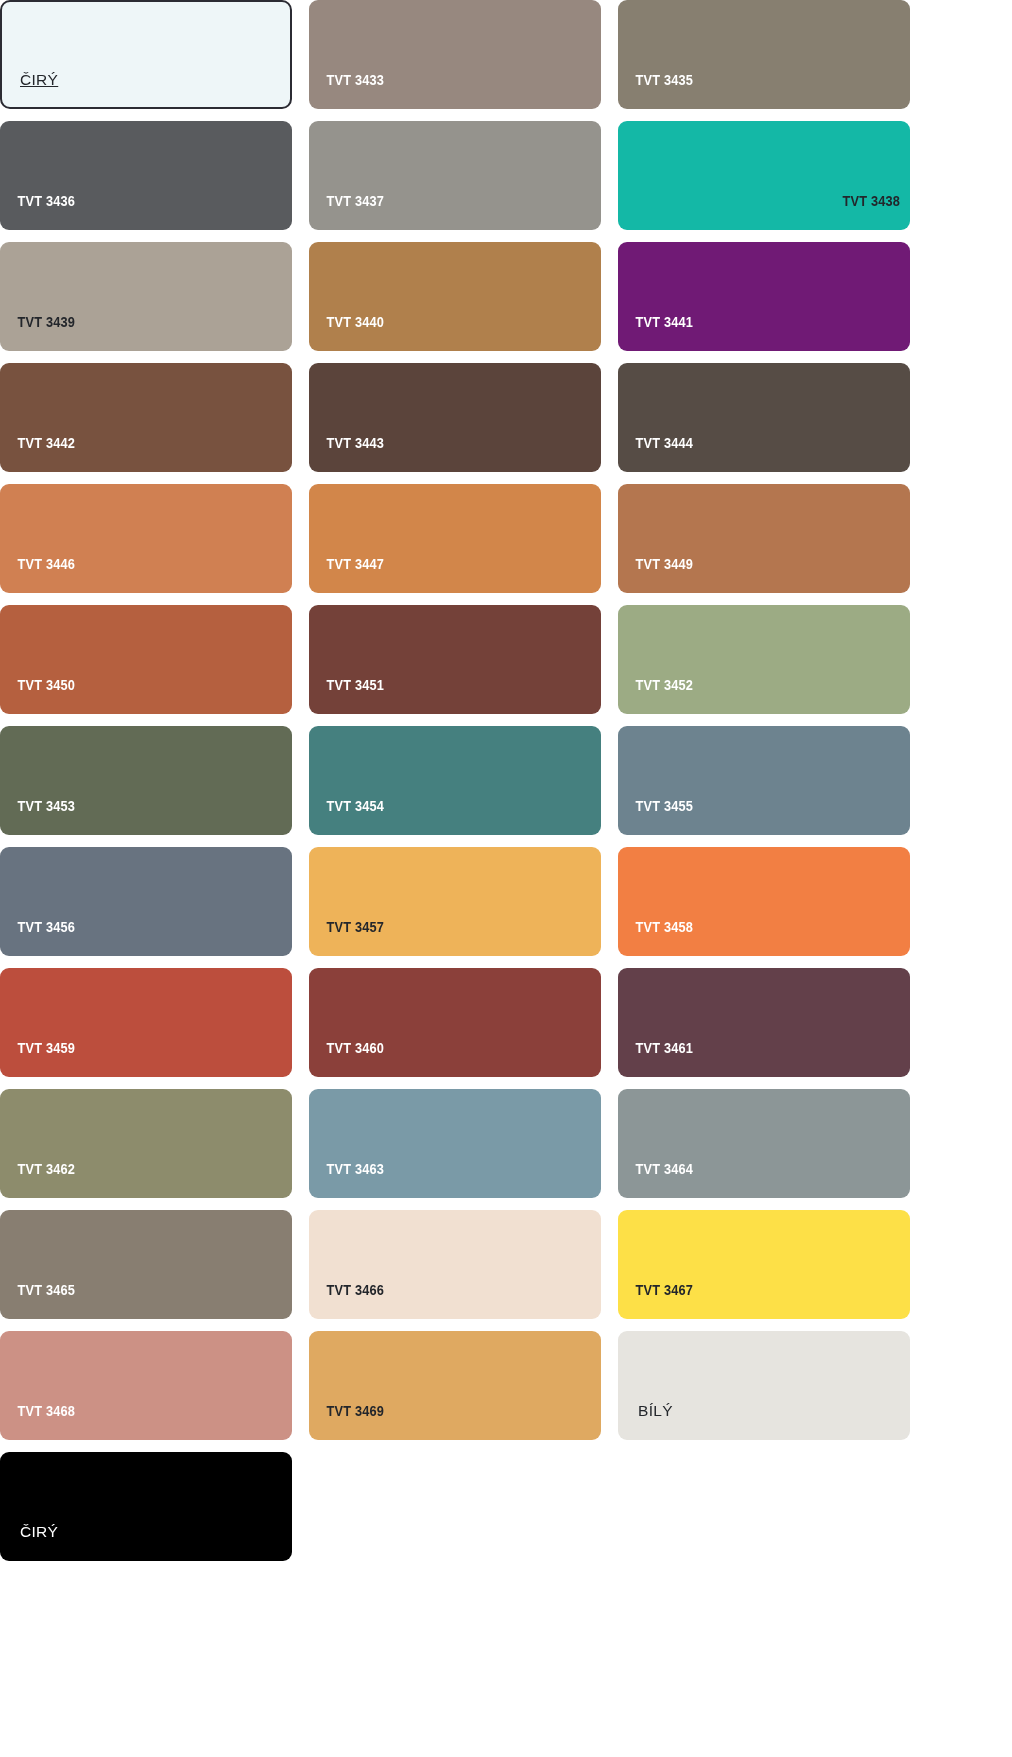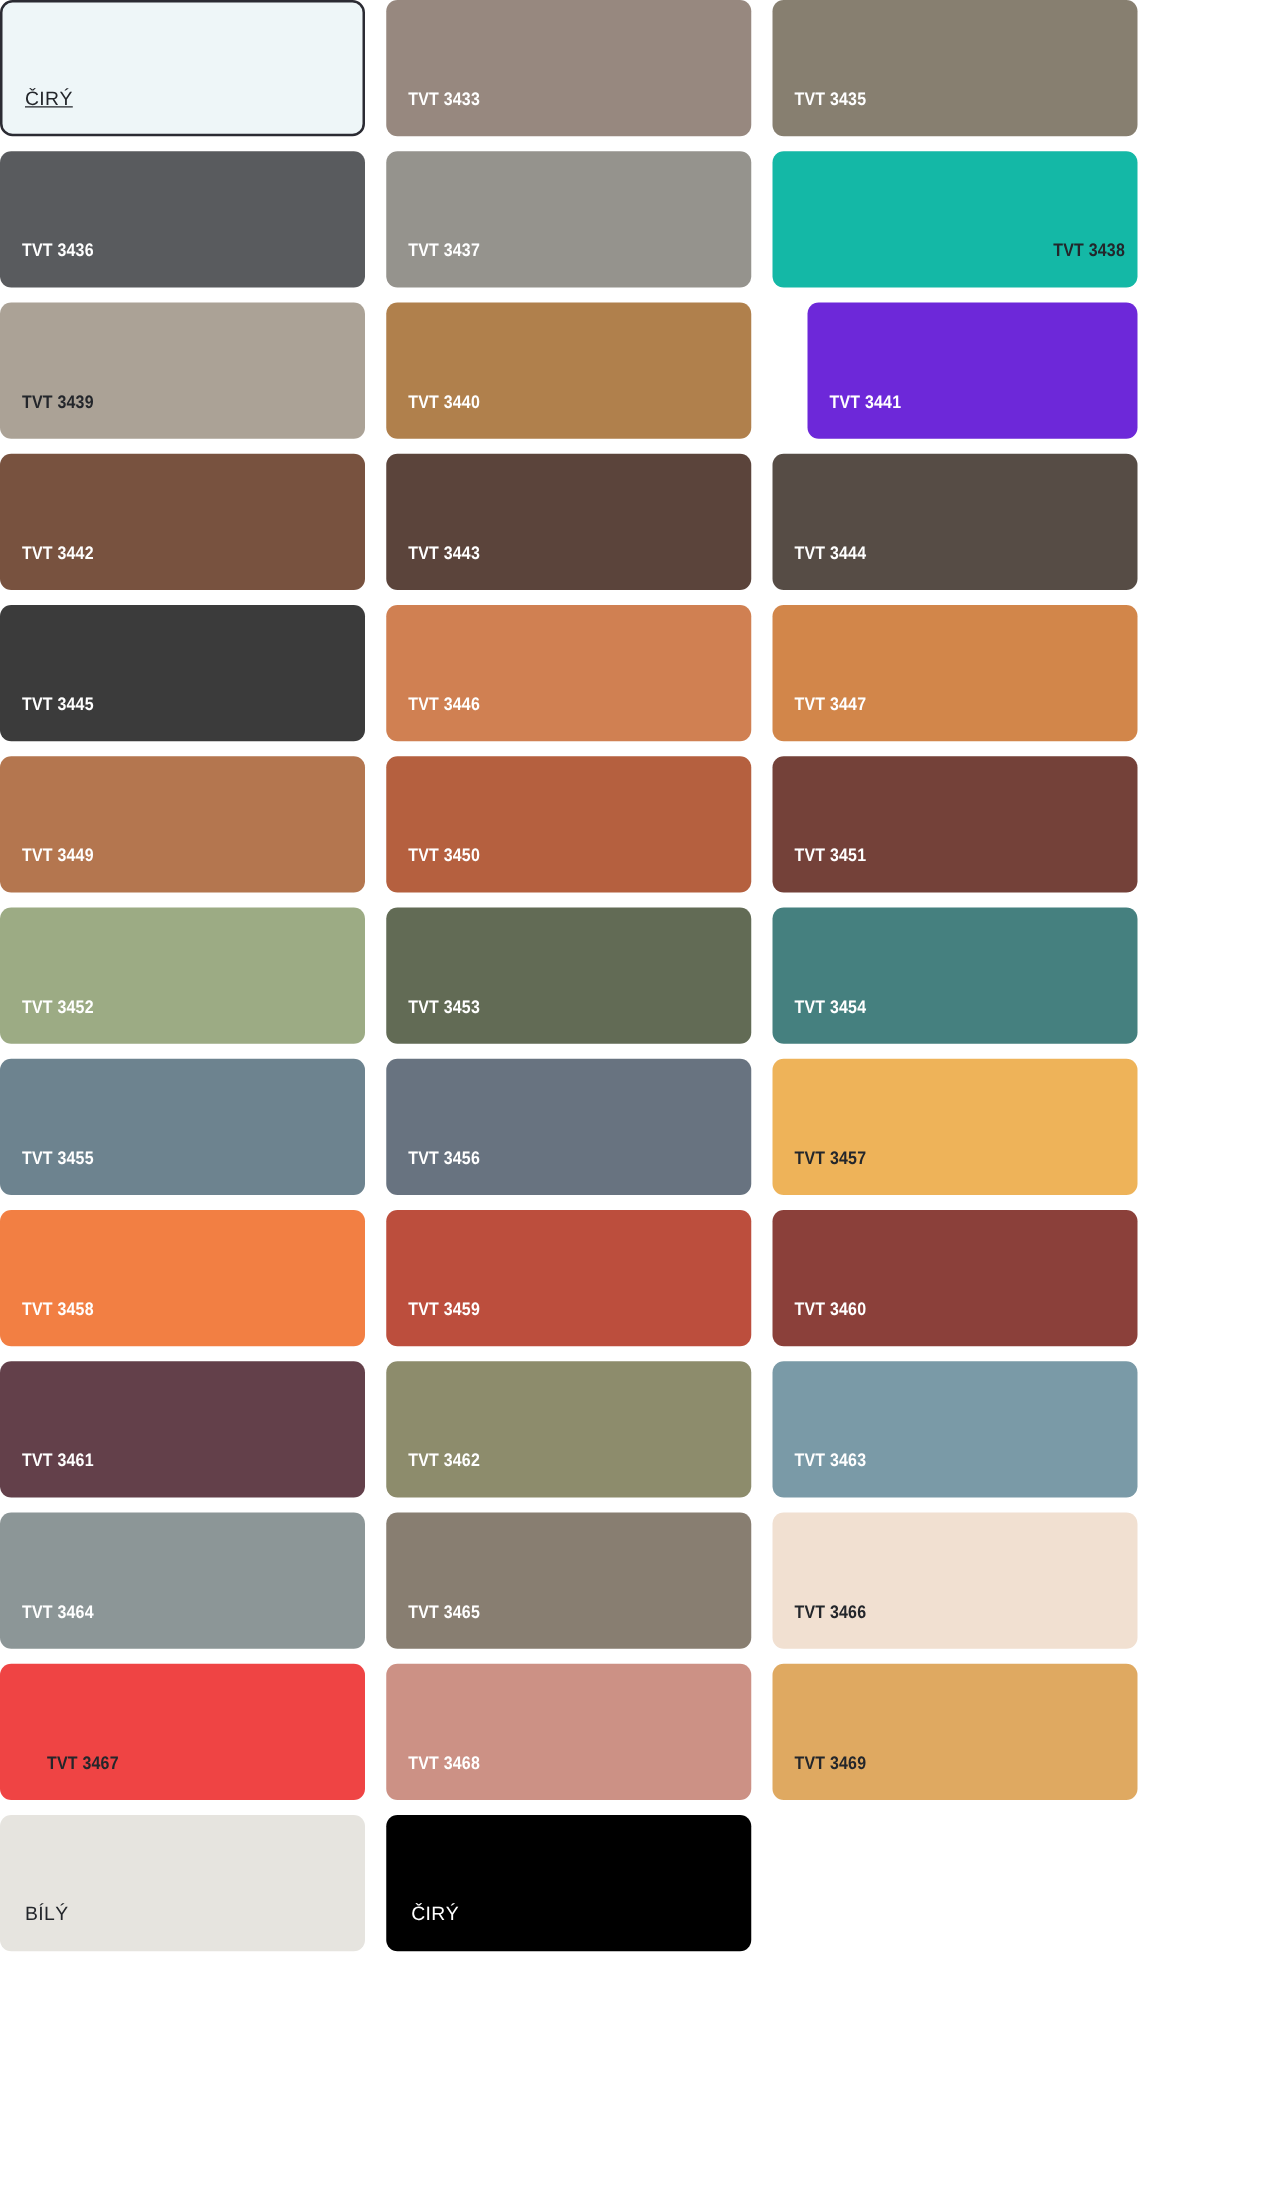--- a/index.html
+++ b/index.html
@@ -84,34 +84,31 @@
     </div>
     <div class="swatch" style="background: #14b8a6; justify-content: flex-end;">
       <span class="swatch-label" style="color: rgb(35, 38, 43);">TVT 3438</span>
     </div>
     <div class="swatch" style="background: rgb(171, 162, 150);">
       <span class="swatch-label" style="color: rgb(35, 38, 43);">TVT 3439</span>
     </div>
     <div class="swatch" style="background: rgb(176, 128, 76);">
       <span class="swatch-label" style="color: rgb(255, 255, 255);">TVT 3440</span>
     </div>
-    <div class="swatch" style="background: #6d28d9; margin-left: 28px;">
+    <div class="swatch" style="background: #701a75;">
       <span class="swatch-label" style="color: rgb(255, 255, 255);">TVT 3441</span>
     </div>
     <div class="swatch" style="background: rgb(120, 82, 63);">
       <span class="swatch-label" style="color: rgb(255, 255, 255);">TVT 3442</span>
     </div>
     <div class="swatch" style="background: rgb(91, 68, 59);">
       <span class="swatch-label" style="color: rgb(255, 255, 255);">TVT 3443</span>
     </div>
     <div class="swatch" style="background: rgb(86, 76, 69);">
       <span class="swatch-label" style="color: rgb(255, 255, 255);">TVT 3444</span>
-    </div>
-    <div class="swatch" style="background: rgb(59, 59, 59);">
-      <span class="swatch-label" style="color: rgb(255, 255, 255);">TVT 3445</span>
     </div>
     <div class="swatch" style="background: rgb(208, 128, 82);">
       <span class="swatch-label" style="color: rgb(255, 255, 255);">TVT 3446</span>
     </div>
     <div class="swatch" style="background: rgb(210, 134, 74);">
       <span class="swatch-label" style="color: rgb(255, 255, 255);">TVT 3447</span>
     </div>
     <div class="swatch" style="background: rgb(180, 118, 79);">
       <span class="swatch-label" style="color: rgb(255, 255, 255);">TVT 3449</span>
     </div>
@@ -159,21 +156,21 @@
     </div>
     <div class="swatch" style="background: rgb(140, 150, 151);">
       <span class="swatch-label" style="color: rgb(255, 255, 255);">TVT 3464</span>
     </div>
     <div class="swatch" style="background: rgb(136, 126, 113);">
       <span class="swatch-label" style="color: rgb(255, 255, 255);">TVT 3465</span>
     </div>
     <div class="swatch" style="background: rgb(241, 224, 209);">
       <span class="swatch-label" style="color: rgb(35, 38, 43);">TVT 3466</span>
     </div>
-    <div class="swatch" style="background: #ef4444; padding-left: 20px;">
+    <div class="swatch" style="background: #fde047;">
       <span class="swatch-label" style="color: rgb(35, 38, 43);">TVT 3467</span>
     </div>
     <div class="swatch" style="background: rgb(204, 145, 133);">
       <span class="swatch-label" style="color: rgb(255, 255, 255);">TVT 3468</span>
     </div>
     <div class="swatch" style="background: rgb(223, 169, 97);">
       <span class="swatch-label" style="color: rgb(35, 38, 43);">TVT 3469</span>
     </div>
     <div class="swatch plain" style="background: rgb(230, 228, 223);">
       <span class="swatch-label" style="color: rgb(35, 38, 43);">BÍLÝ</span>

